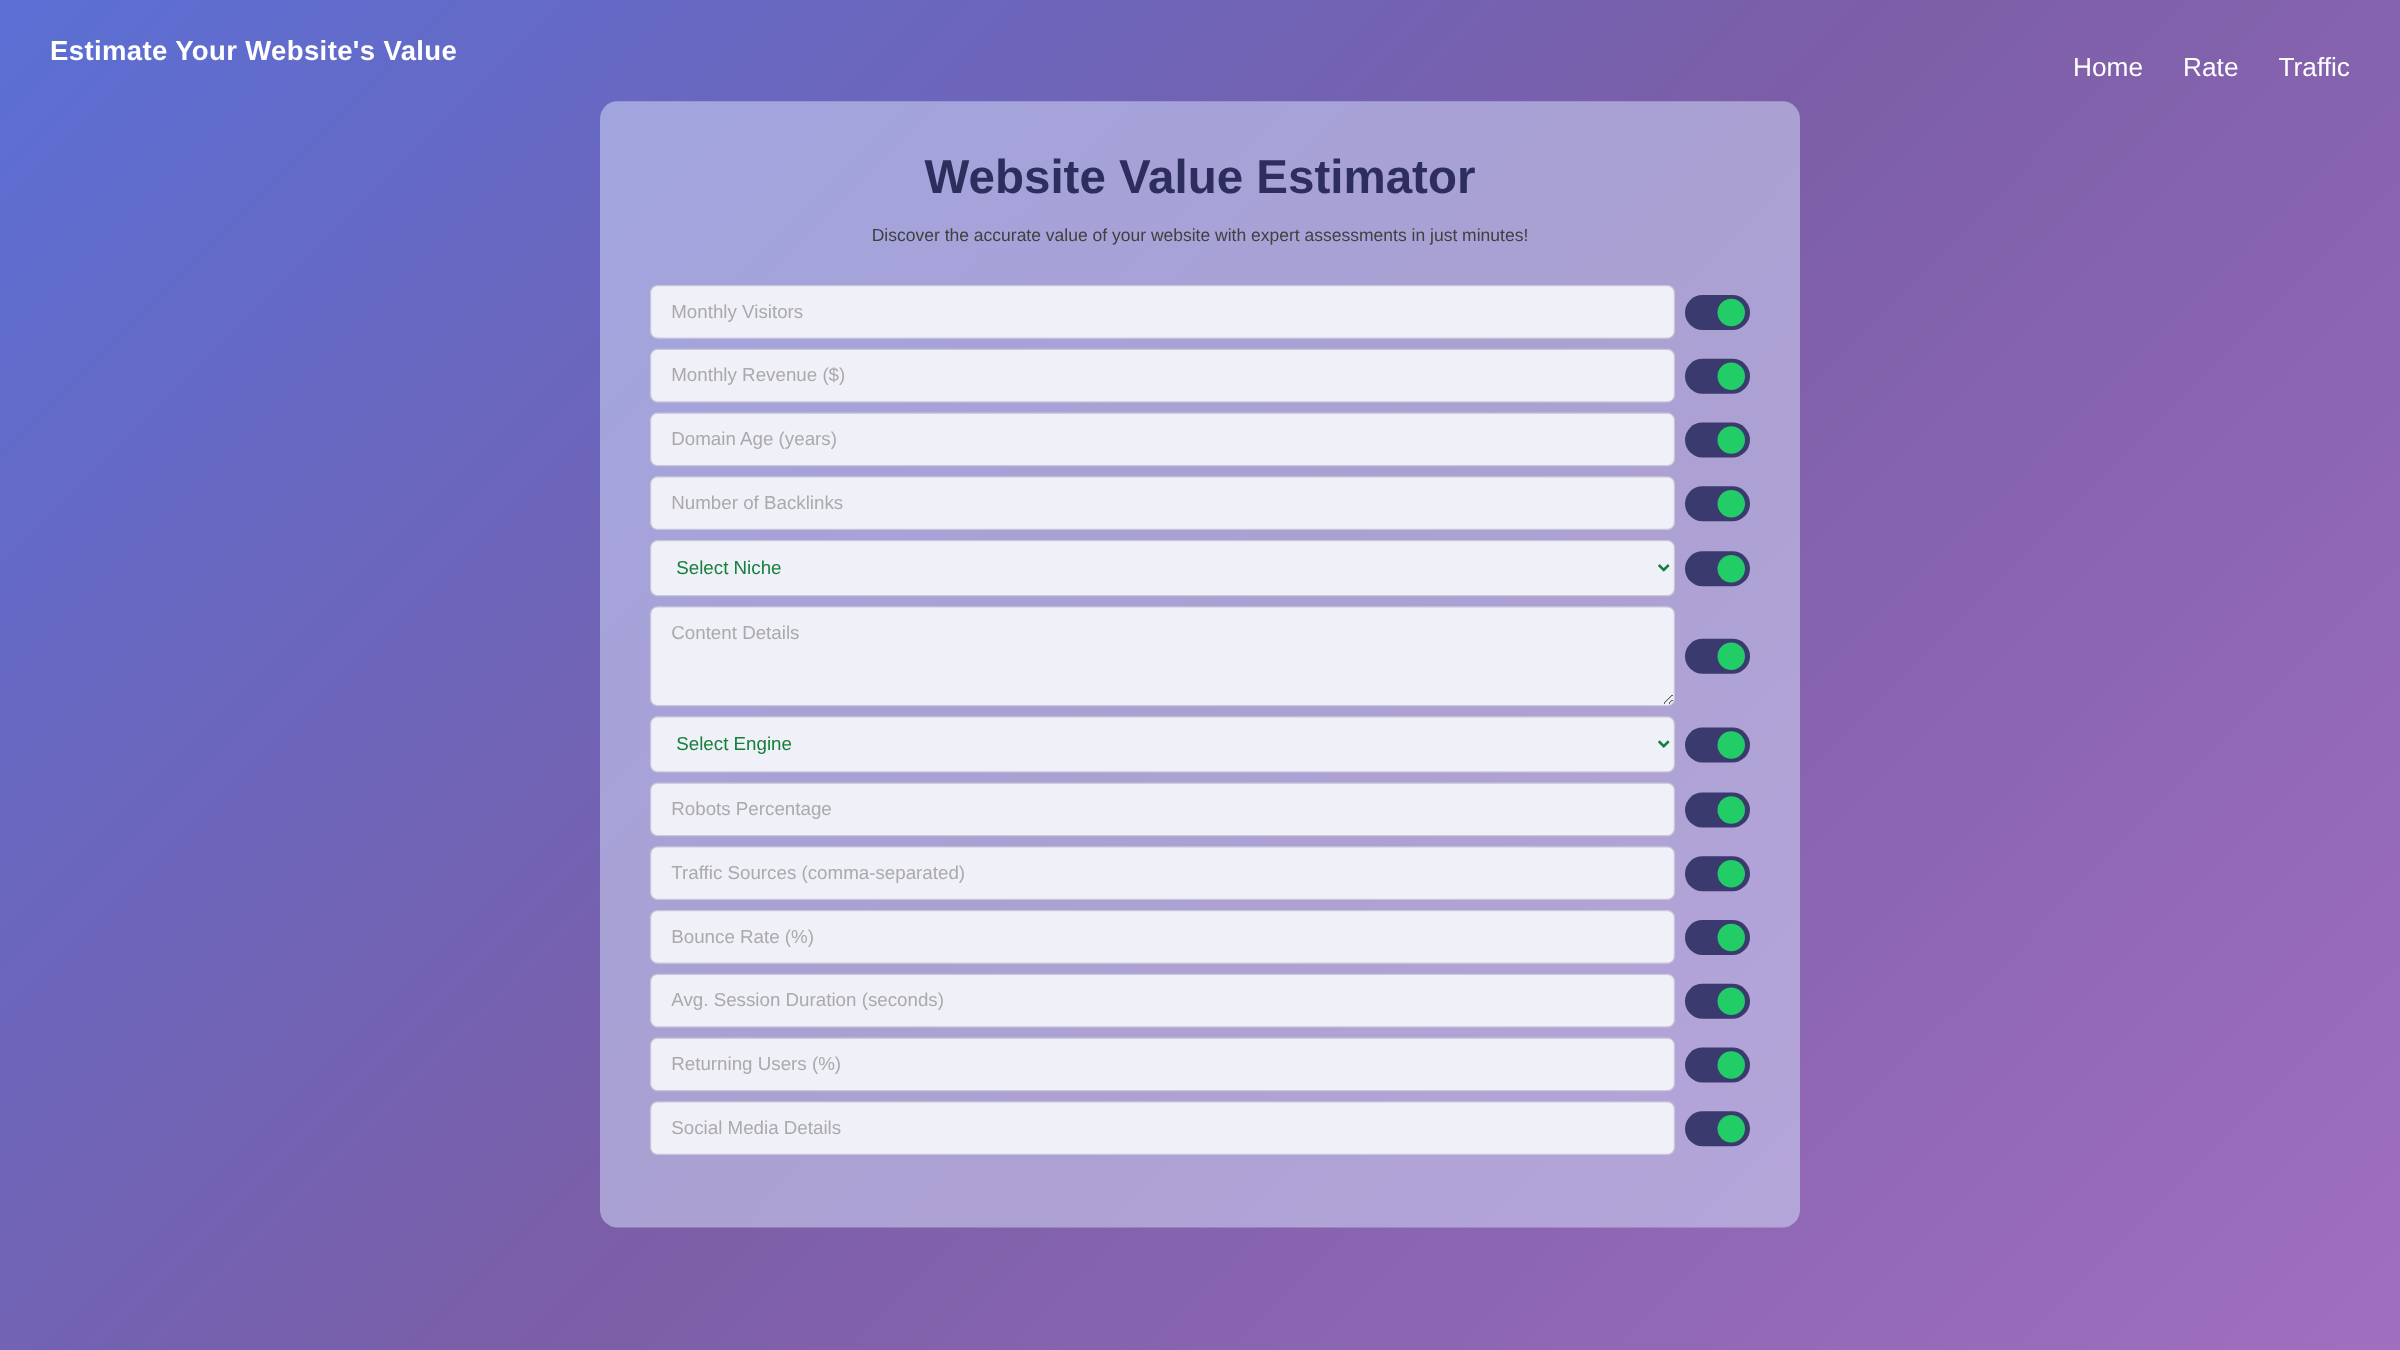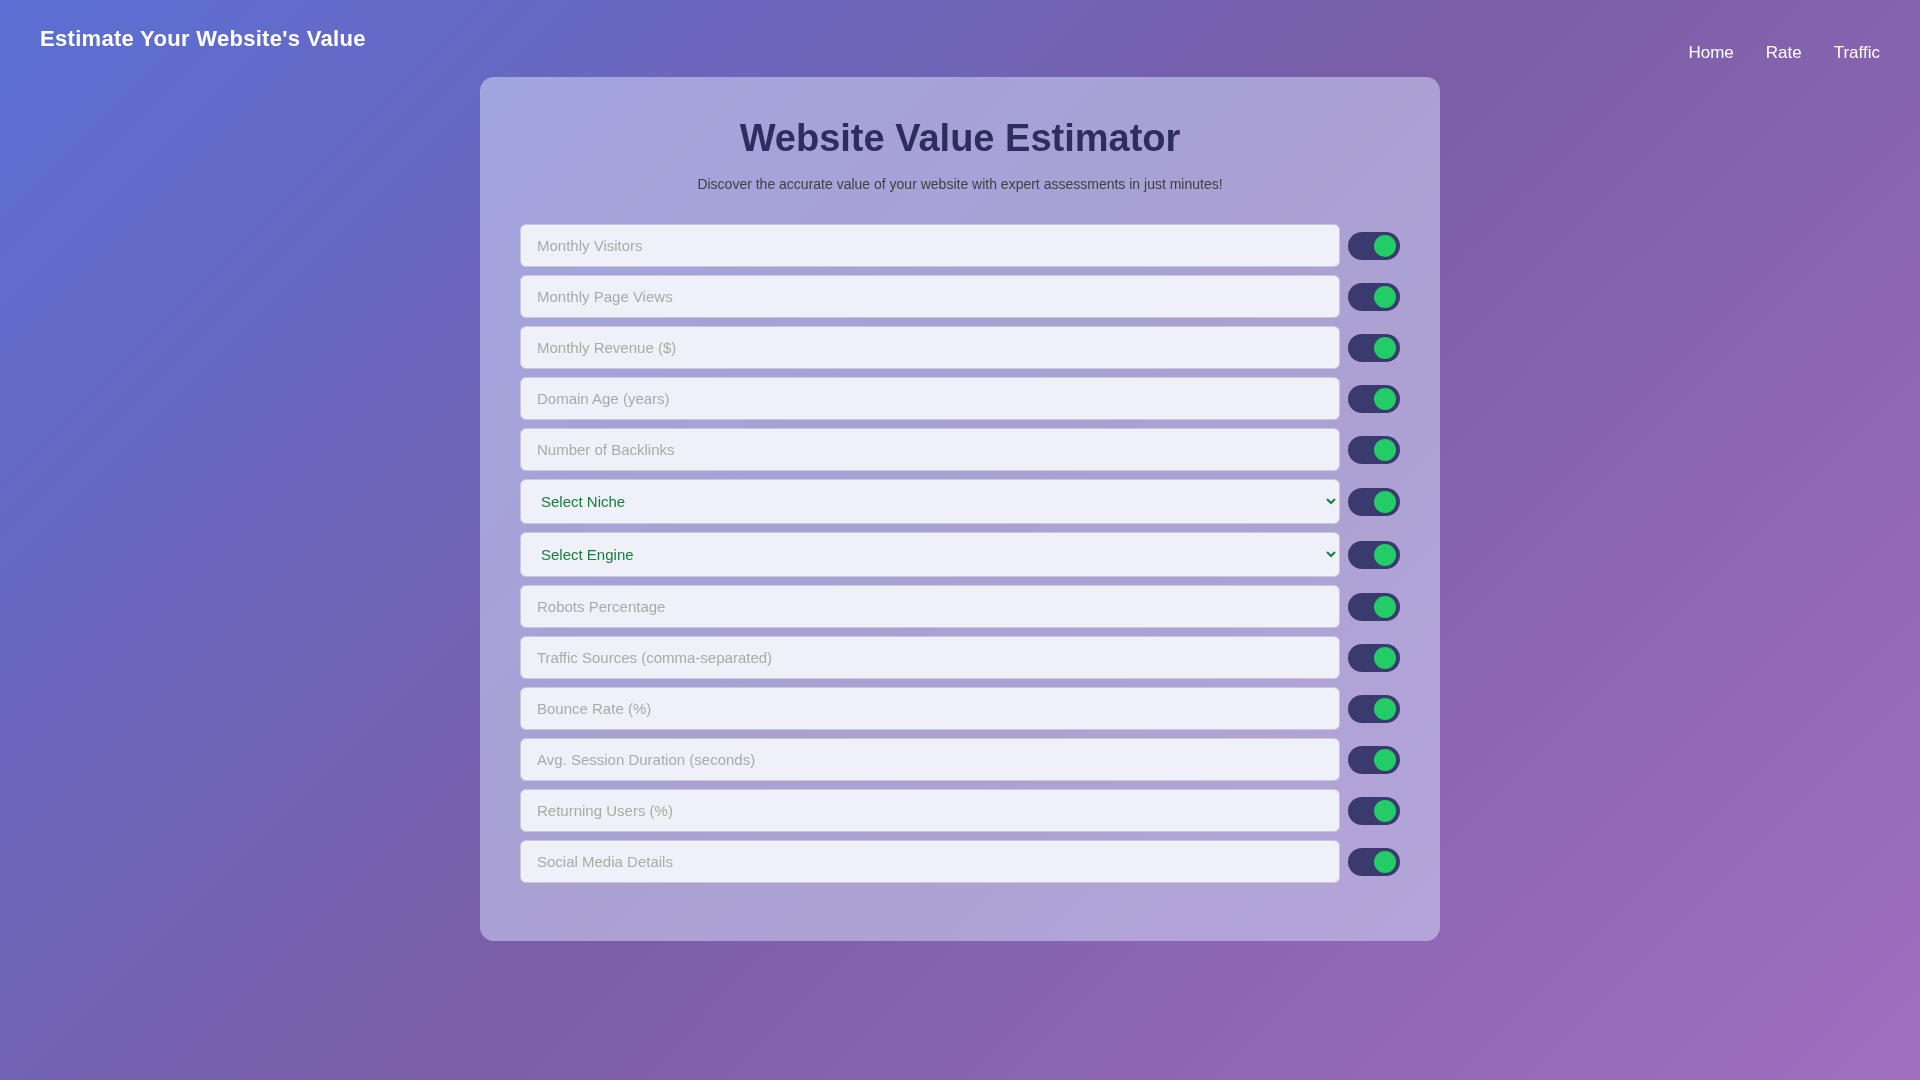--- a/index.html
+++ b/index.html
@@ -34,21 +34,21 @@
     }
 
     .navbar-links {
       display: flex;
       gap: 32px;
     }
 
     .navbar-links a {
       color: #fff;
       text-decoration: none;
-      font-size: 17px;
+      font-size: 21px;
       font-weight: 400;
       margin-top: 29px;
     }
 
     
     .card-container {
       width: 960px;
       margin: 0 auto;
       background: rgba(210, 215, 245, 0.55);
       border-radius: 14px;
@@ -153,45 +153,45 @@
 
   <div id="form-fields">
 
   <div class="form-row">
         <input type="text" placeholder="Monthly Visitors" style="">
         <div class="toggle-wrapper on">
           <div class="toggle-knob"></div>
         </div>
       </div>
       <div class="form-row">
-        <input type="text" placeholder="Monthly Page Views" style="">
-        <div class="toggle-wrapper on">
-          <div class="toggle-knob"></div>
-        </div>
-      </div>
-      <div class="form-row">
         <input type="text" placeholder="Monthly Revenue ($)" style="">
         <div class="toggle-wrapper on">
           <div class="toggle-knob"></div>
         </div>
       </div>
       <div class="form-row">
         <input type="text" placeholder="Domain Age (years)" style="">
         <div class="toggle-wrapper on">
           <div class="toggle-knob"></div>
         </div>
       </div>
       <div class="form-row">
         <input type="text" placeholder="Number of Backlinks" style="">
         <div class="toggle-wrapper on">
           <div class="toggle-knob"></div>
         </div>
       </div>
       <div class="form-row">
         <select><option value="Select Niche">Select Niche</option><option value="Technology">Technology</option><option value="Finance">Finance</option><option value="Health">Health</option><option value="Education">Education</option><option value="Entertainment">Entertainment</option><option value="Travel">Travel</option><option value="E-commerce">E-commerce</option><option value="Other">Other</option></select>
+        <div class="toggle-wrapper on">
+          <div class="toggle-knob"></div>
+        </div>
+      </div>
+      <div class="form-row">
+        <textarea placeholder="Content Details" style=""></textarea>
         <div class="toggle-wrapper on">
           <div class="toggle-knob"></div>
         </div>
       </div>
       <div class="form-row">
         <select><option value="Select Engine">Select Engine</option><option value="Google">Google</option><option value="Bing">Bing</option><option value="Yahoo">Yahoo</option><option value="DuckDuckGo">DuckDuckGo</option><option value="Other">Other</option></select>
         <div class="toggle-wrapper on">
           <div class="toggle-knob"></div>
         </div>
       </div>

